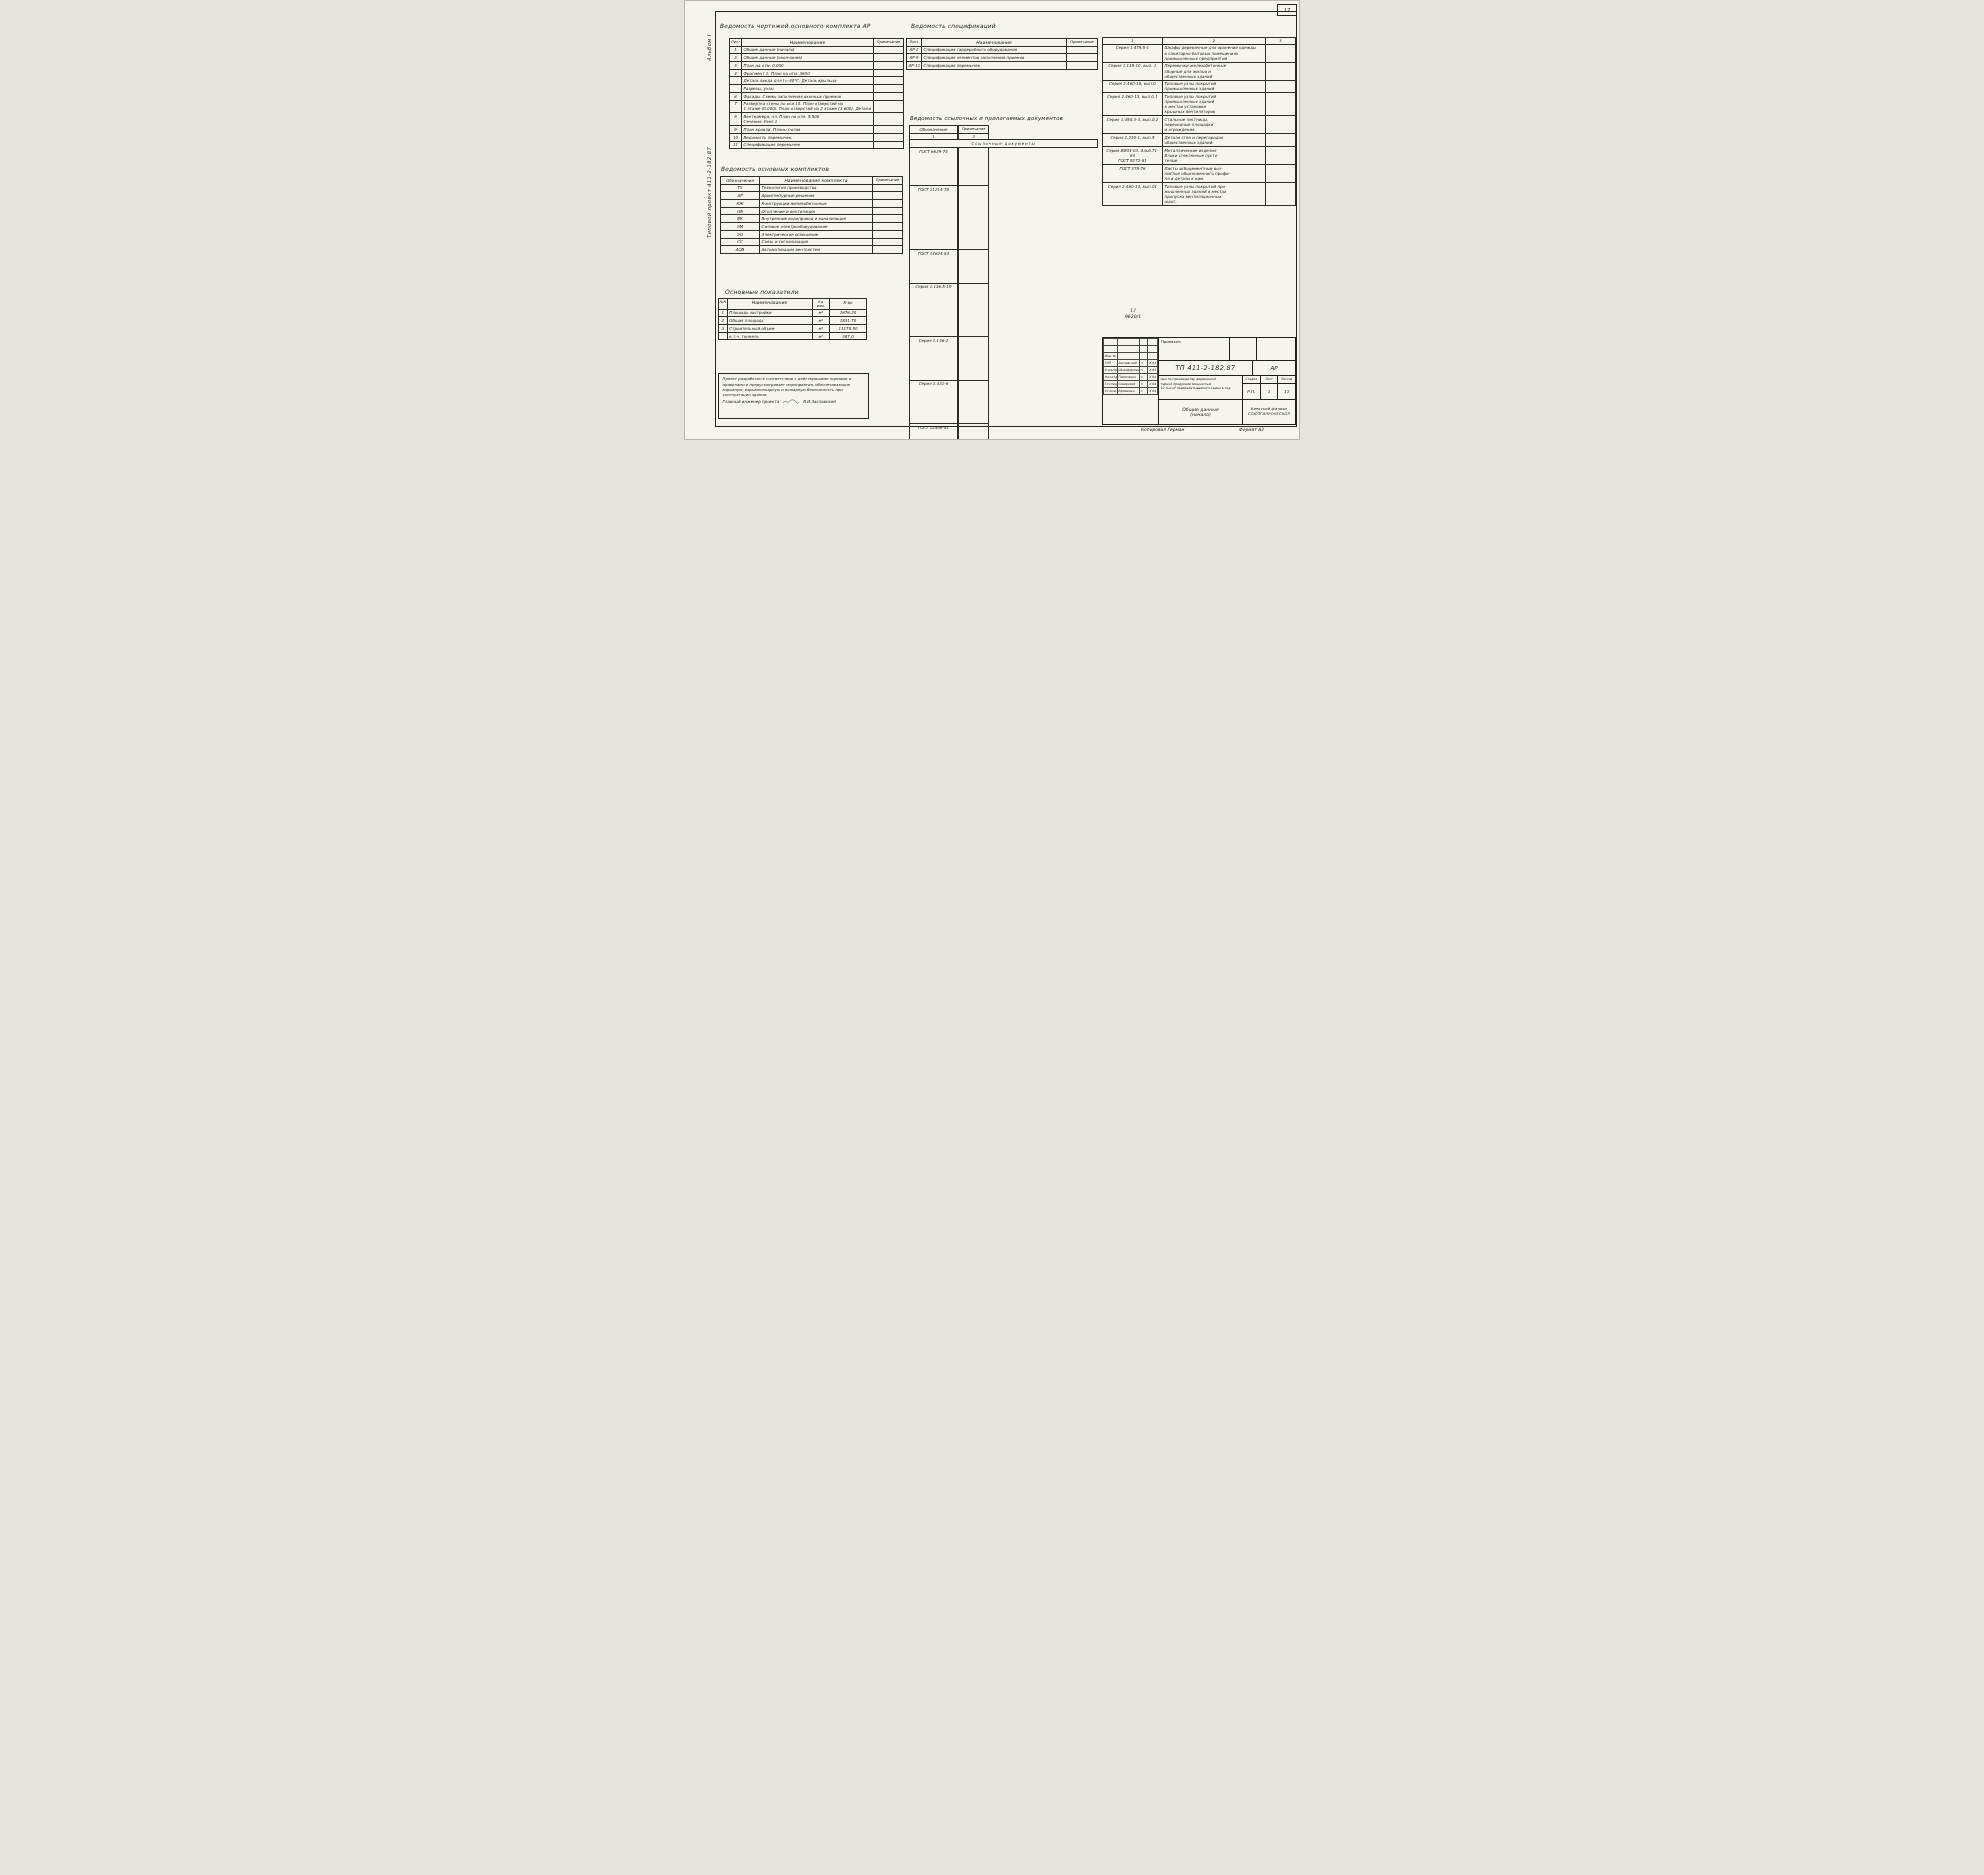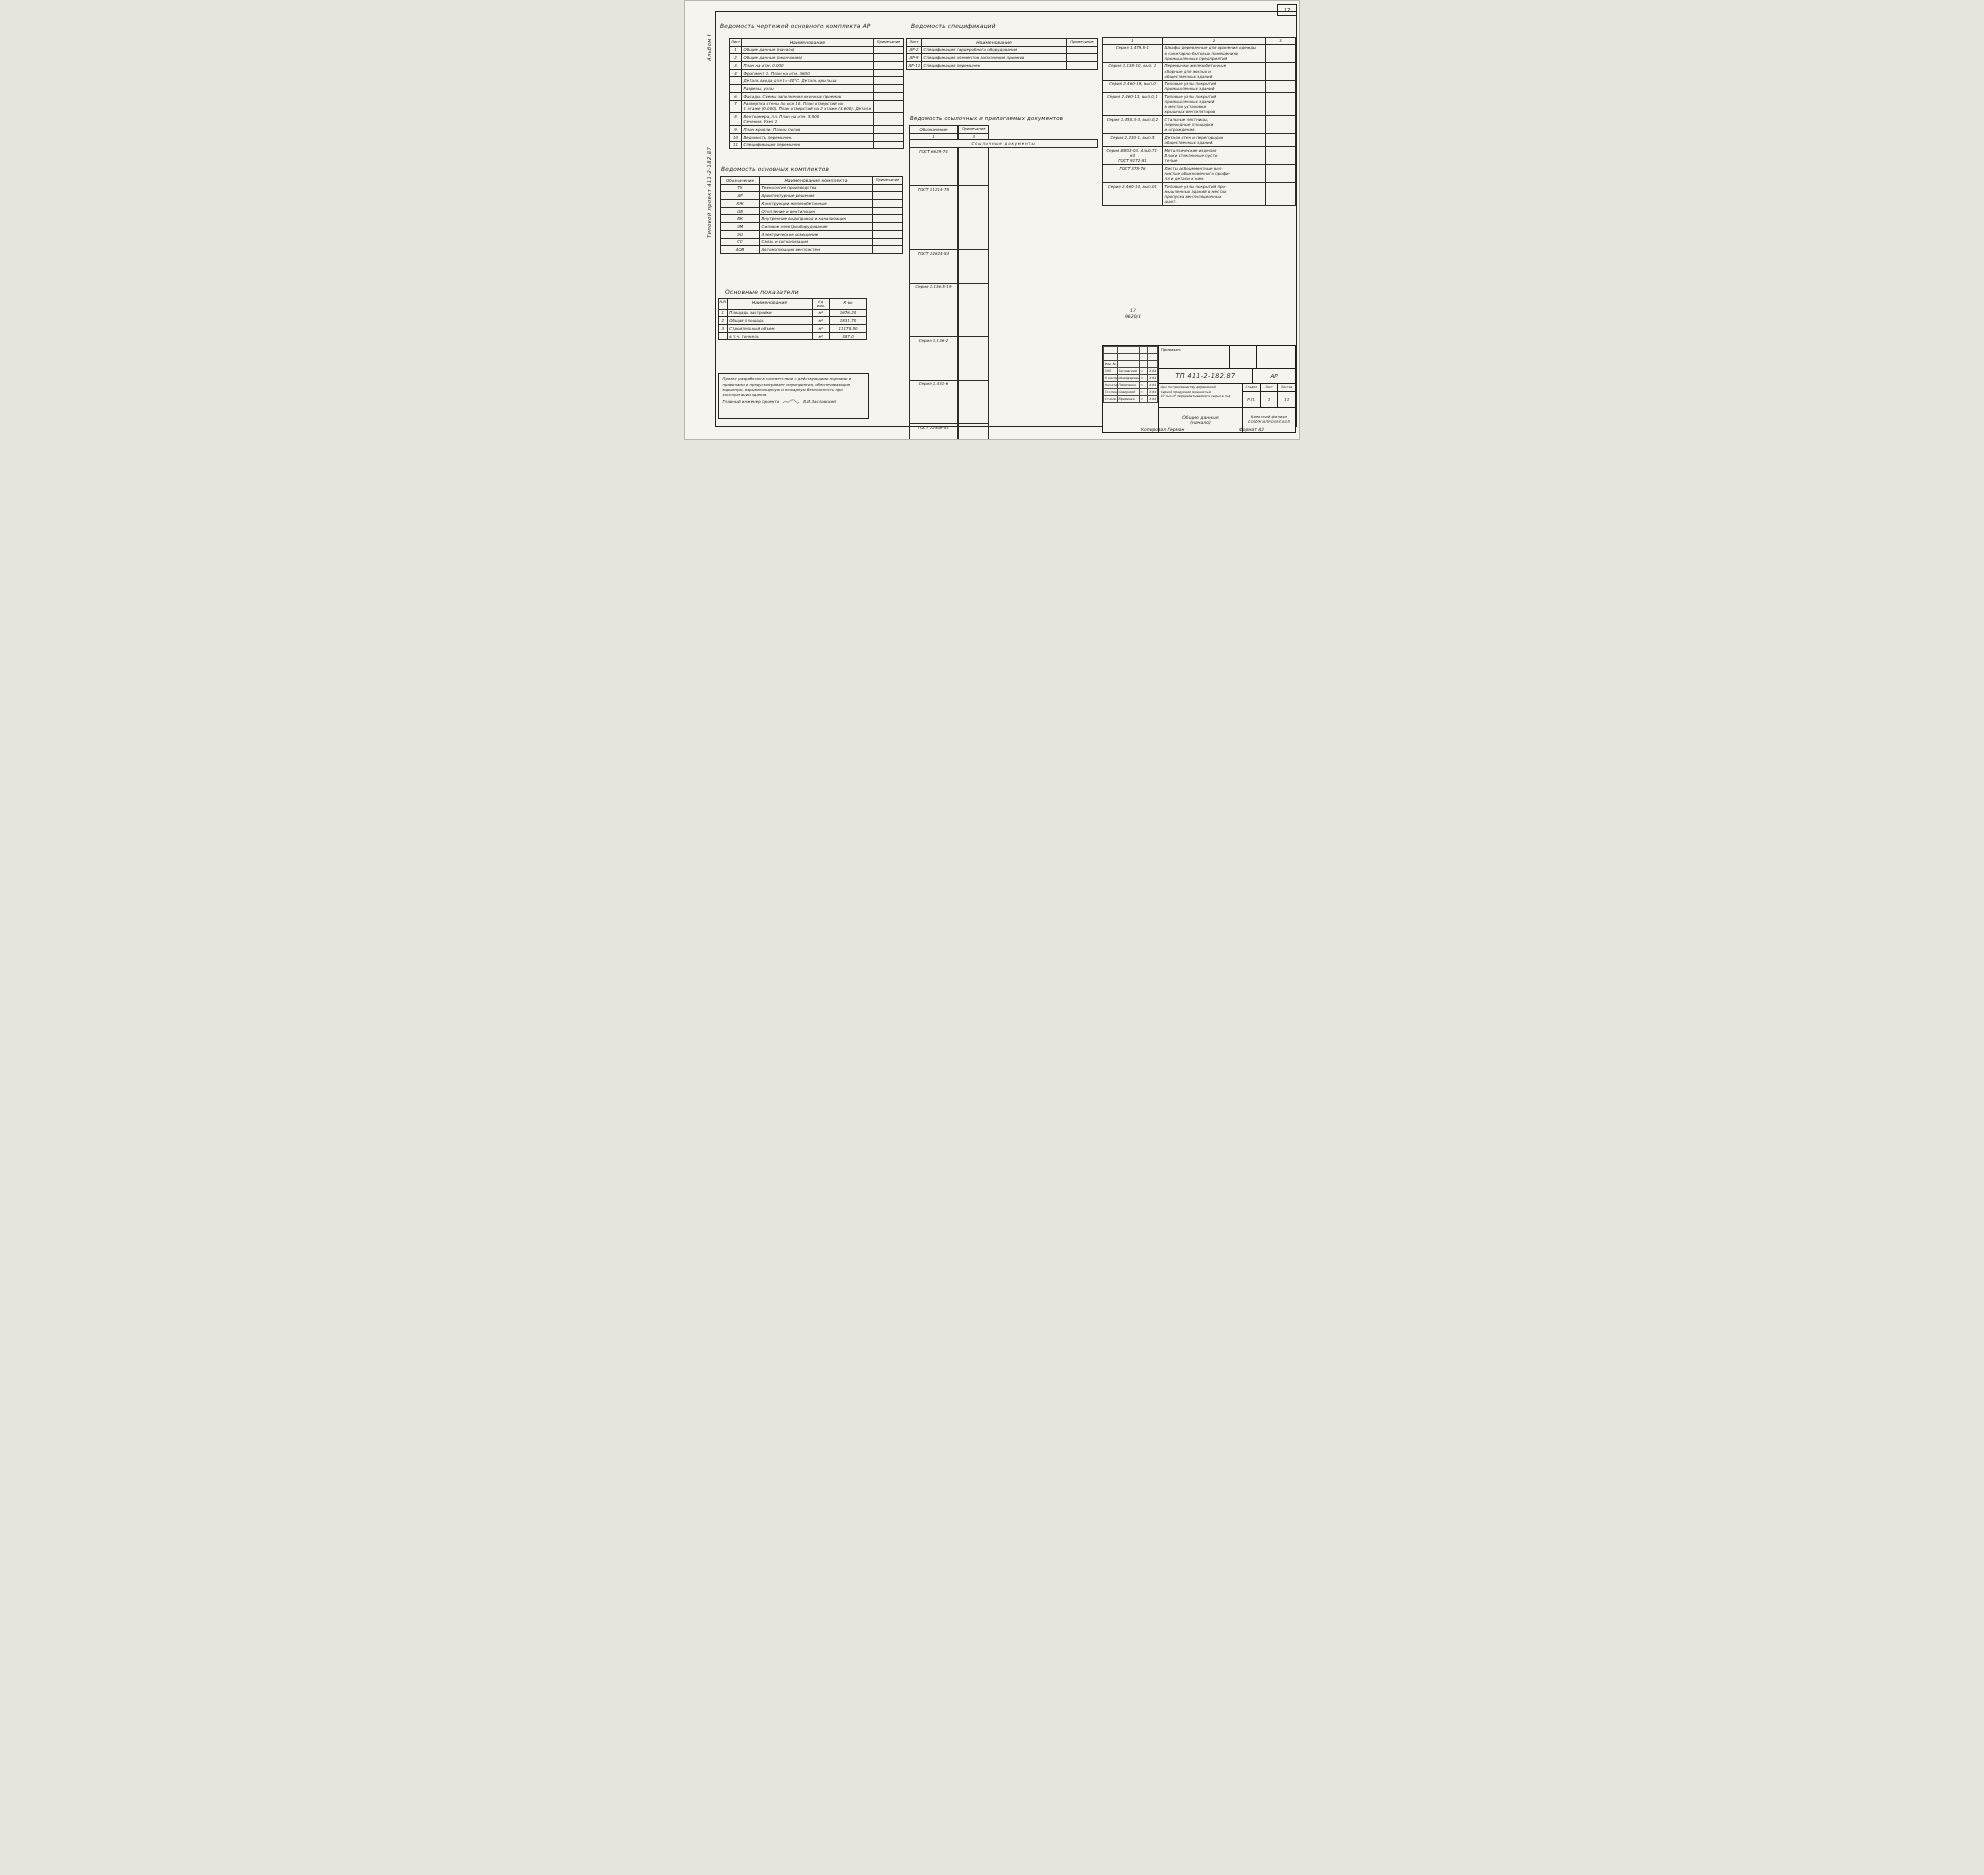--- a/index.html
+++ b/index.html
@@ -21,21 +21,21 @@
   .tbl td:first-child{text-align:center;}
   .numrow td{text-align:center !important;padding:0 0.8px;font-size:3.8px;line-height:1.5;}
   .span-cell{text-align:center !important;letter-spacing:0.8px;}
   .t-ind td:nth-child(3),.t-ind td:nth-child(4){text-align:center;}
   .notebox{position:absolute;left:33px;top:372px;width:151px;height:46px;border:0.6px solid #26251f;
     padding:2.4px 3.6px;box-sizing:border-box;font-size:3.8px;line-height:1.35;}
   .sigline{margin-top:2.4px;display:flex;align-items:flex-end;gap:3.2px;font-size:4px;}
   .refnum{position:absolute;left:432px;top:307px;width:32px;text-align:center;font-size:4.6px;line-height:1.25;}
   
   .titleblock{position:absolute;left:417px;top:336px;width:194px;height:88px;border:0.7px solid #211f1a;
-    box-sizing:border-box;display:flex;background:#f5f4ef;margin-top:8px;}
+    box-sizing:border-box;display:flex;background:#f5f4ef;}
   .tb-left{width:56px;border-right:0.6px solid #211f1a;display:flex;flex-direction:column;box-sizing:border-box;}
   .t-sign{border-collapse:collapse;table-layout:fixed;width:100%;}
   .t-sign td{border:0.4px solid #4a4840;font-size:3px;padding:0 0.8px;height:6px;line-height:6px;
     white-space:nowrap;overflow:hidden;text-align:left;}
   .tb-left-fill{flex:1;}
   .tb-right{flex:1;display:flex;flex-direction:column;min-width:0;}
   .tb-row1{height:22px;display:flex;border-bottom:0.6px solid #211f1a;}
   .tb-row1 .c1{flex:1;border-right:0.4px solid #211f1a;padding:1.2px 2px;font-size:3.8px;}
   .tb-row1 .c2{width:26px;border-right:0.4px solid #211f1a;}
   .tb-row1 .c3{width:38px;}

